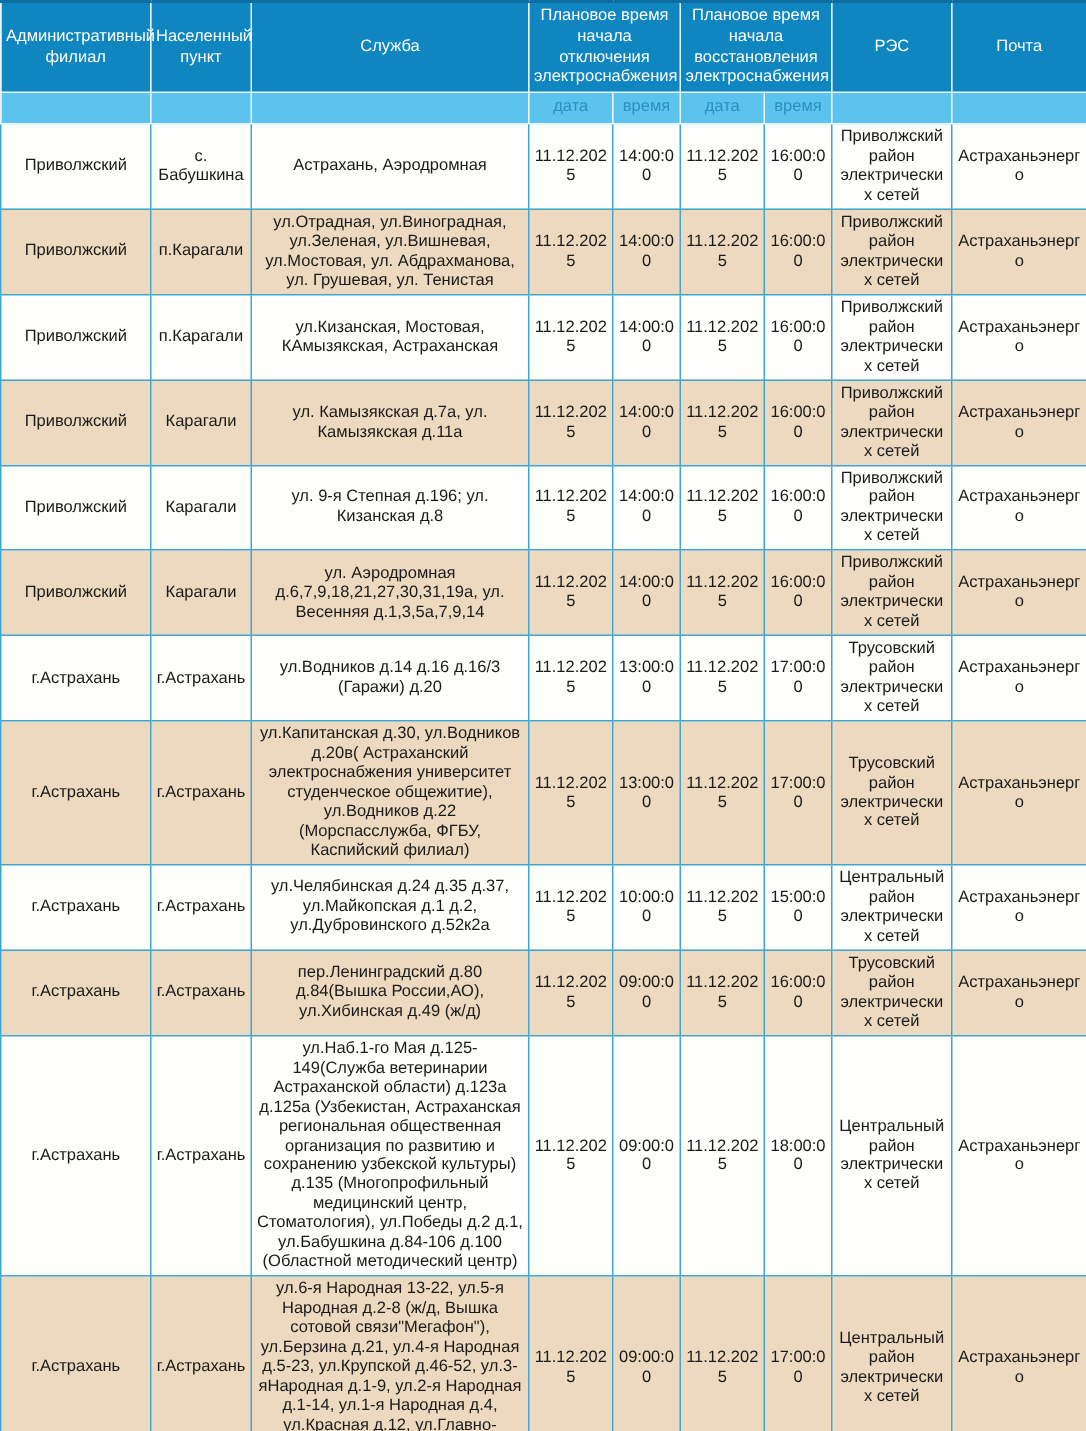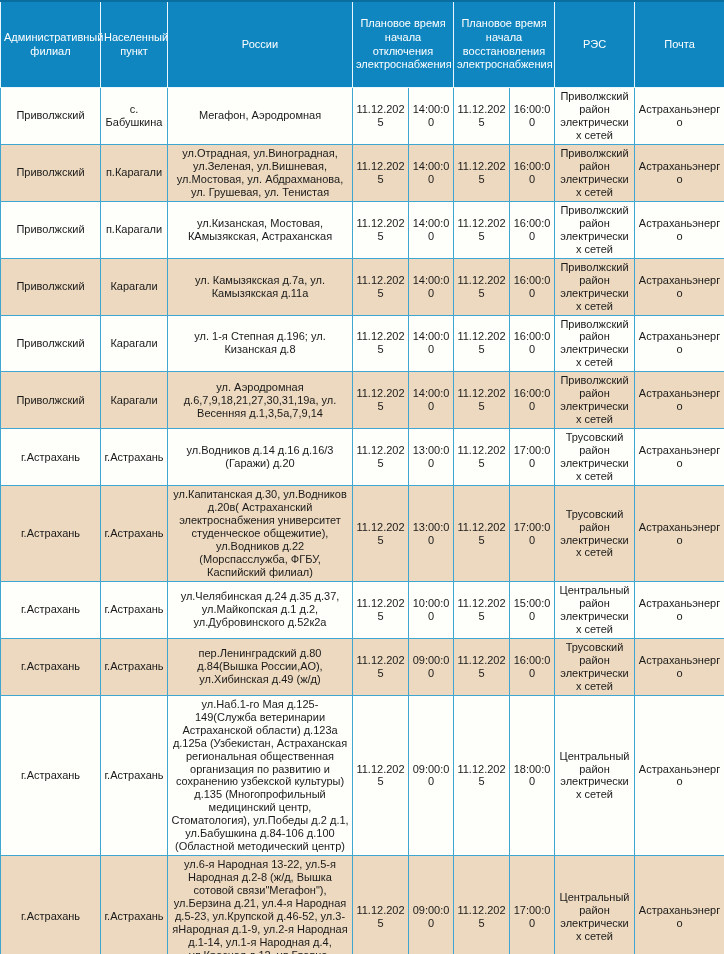--- a/index.html
+++ b/index.html
@@ -19,21 +19,21 @@
 
   thead th{
     background:#0f86c0;
     color:#ffffff;
     font-weight:normal;
     font-size:11px;
     line-height:1.25;
     text-align:center;
     vertical-align:middle;
     border:1px solid #e8f7ff;
-    padding:15px 3px;
+    padding:2px 3px;
   }
   thead tr.head-main{height:57px;}
   thead tr.head-main th{border-top:2px solid #0a6fa0;}
   thead tr.head-sub{height:21px;}
   thead tr.head-sub th{
     background:#5cc3ef;
     color:#2d8fc0;
     font-size:11px;
     padding:1px 2px;
   }
@@ -79,32 +79,43 @@
         <col class="c-time1">
         <col class="c-date2">
         <col class="c-time2">
       <col class="c-res">
         <col class="c-branch">
     </colgroup>
     <thead>
       <tr class="head-main">
         <th>Административный филиал</th>
         <th>Населенный пункт</th>
-        <th>России</th>
+        <th>Служба</th>
         <th colspan="2">Плановое время начала отключения электроснабжения</th>
         <th colspan="2">Плановое время начала восстановления электроснабжения</th>
         <th>РЭС</th>
         <th>Почта</th>
       </tr>
+      <tr class="head-sub">
+        <th></th>
+        <th></th>
+        <th></th>
+        <th>дата</th>
+        <th>время</th>
+        <th>дата</th>
+        <th>время</th>
+        <th></th>
+        <th></th>
+      </tr>
     </thead>
     <tbody>
         <tr>
           <td>Приволжский</td>
           <td>с. Бабушкина</td>
-          <td>Мегафон, Аэродромная</td>
+          <td>Астрахань, Аэродромная</td>
           <td>11.12.2025</td>
           <td>14:00:00</td>
           <td>11.12.2025</td>
           <td>16:00:00</td>
           <td>Приволжский район электрических сетей</td>
           <td>Астраханьэнерго</td>
         </tr>
         <tr>
           <td>Приволжский</td>
           <td>п.Карагали</td>
@@ -134,21 +145,21 @@
           <td>11.12.2025</td>
           <td>14:00:00</td>
           <td>11.12.2025</td>
           <td>16:00:00</td>
           <td>Приволжский район электрических сетей</td>
           <td>Астраханьэнерго</td>
         </tr>
         <tr>
           <td>Приволжский</td>
           <td>Карагали</td>
-          <td>ул. 1-я Степная д.196; ул. Кизанская д.8</td>
+          <td>ул. 9-я Степная д.196; ул. Кизанская д.8</td>
           <td>11.12.2025</td>
           <td>14:00:00</td>
           <td>11.12.2025</td>
           <td>16:00:00</td>
           <td>Приволжский район электрических сетей</td>
           <td>Астраханьэнерго</td>
         </tr>
         <tr>
           <td>Приволжский</td>
           <td>Карагали</td>

